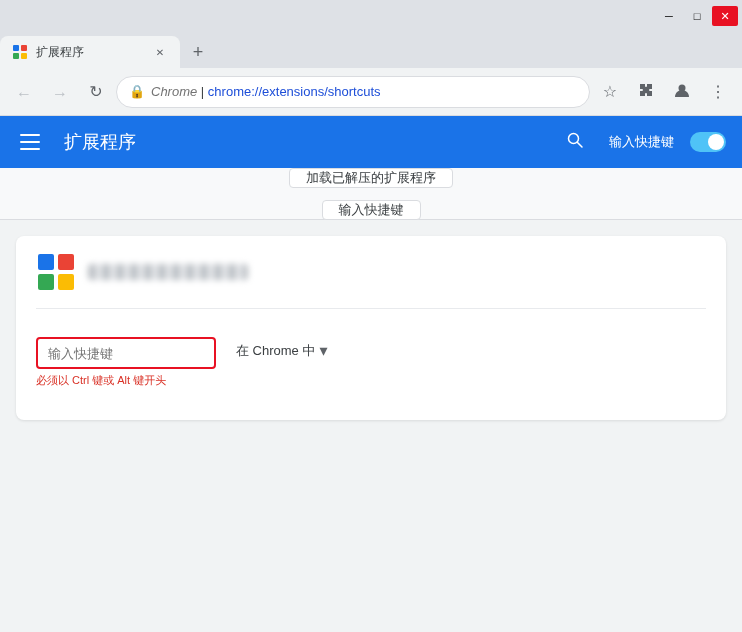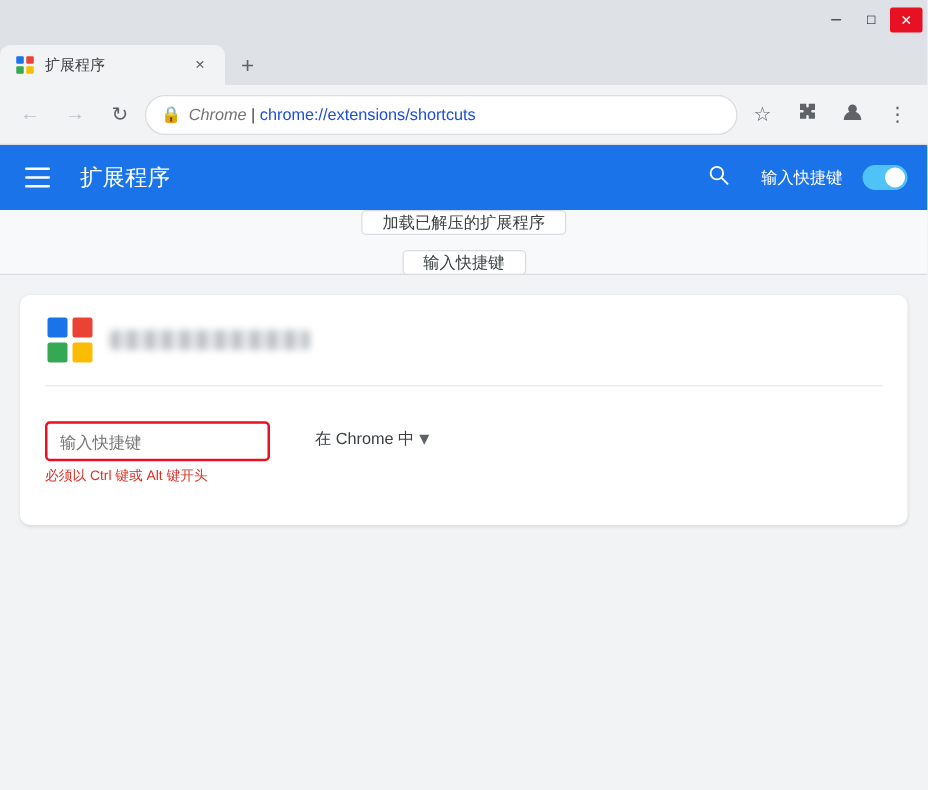--- a/index.html
+++ b/index.html
@@ -296,21 +296,21 @@
       outline: none;
     }
     .shortcut-error {
       font-size: 11px;
       color: #d93025;
     }
     .shortcut-scope {
       display: flex;
       align-items: center;
       gap: 4px;
-      margin-left: 16px;
+      margin-left: 0;
       padding-top: 4px;
     }
     .scope-text {
       font-size: 13px;
       color: #3c4043;
     }
     .scope-chevron {
       color: #5f6368;
       font-size: 16px;
     }

